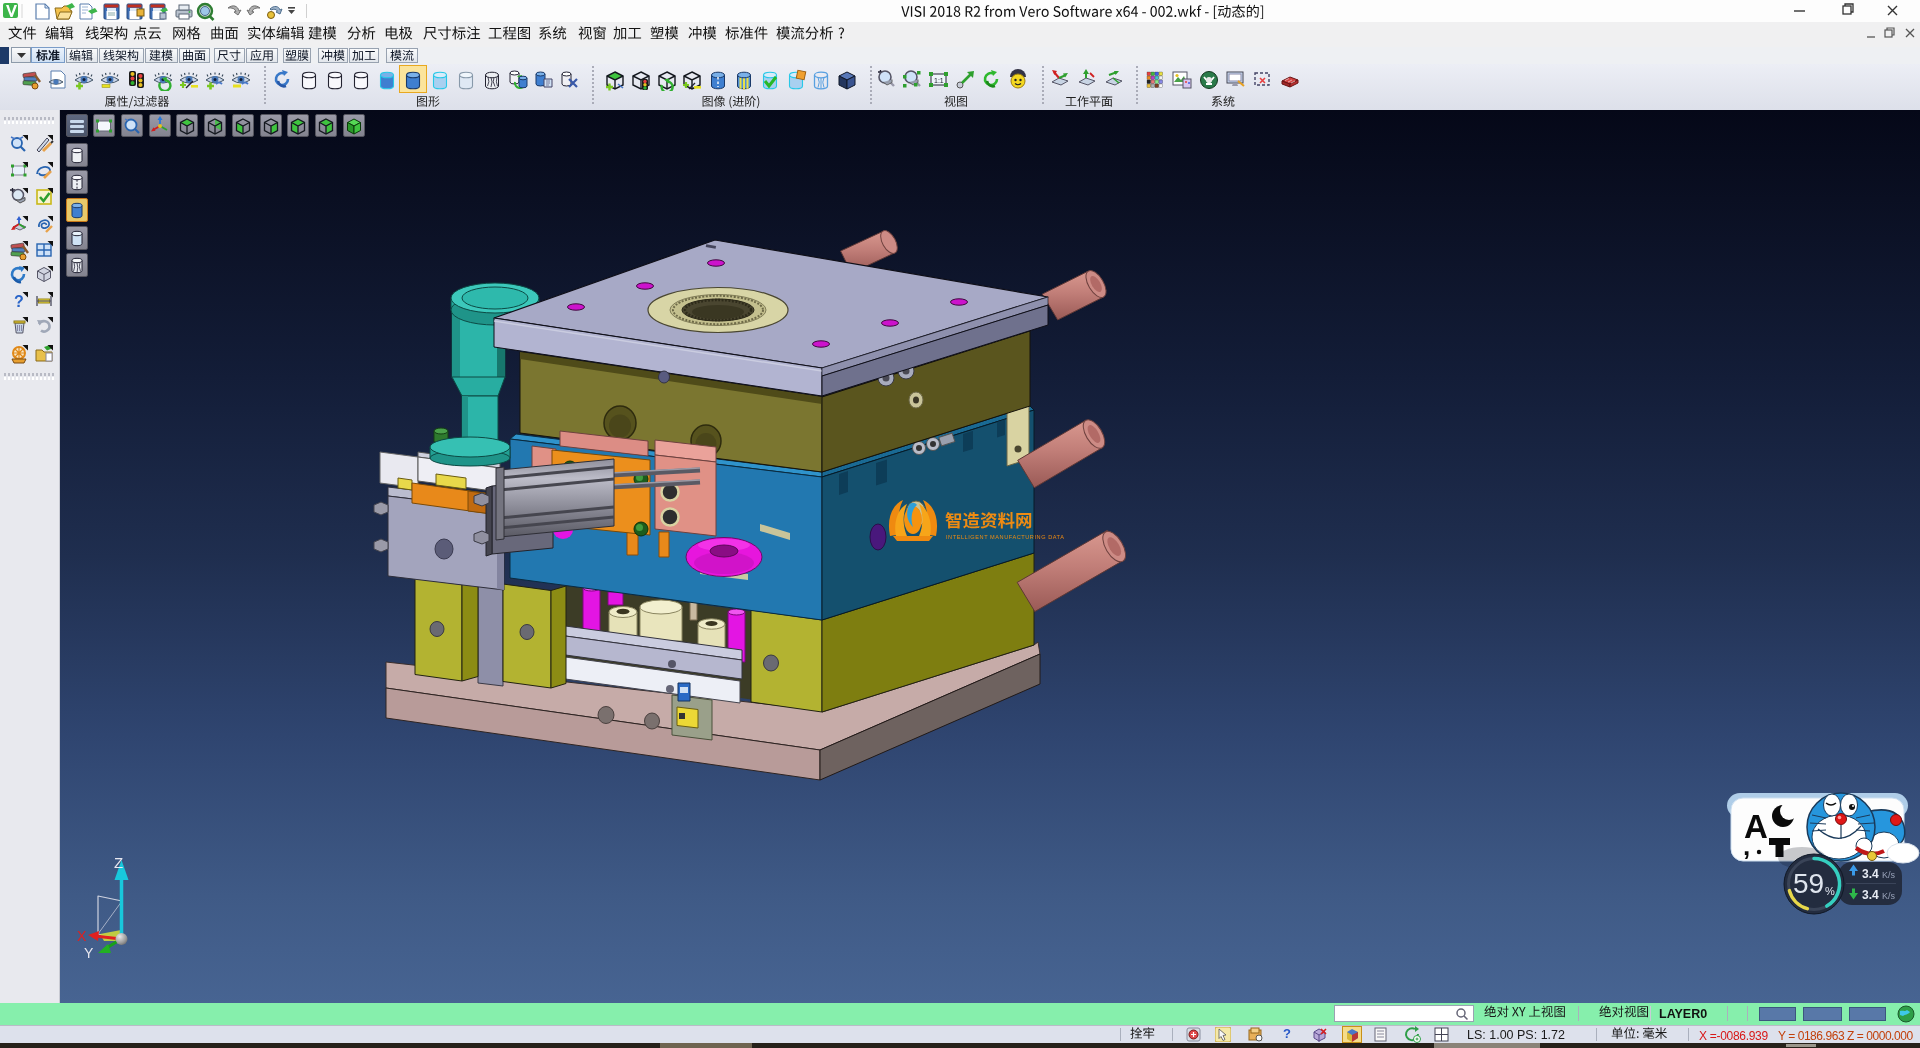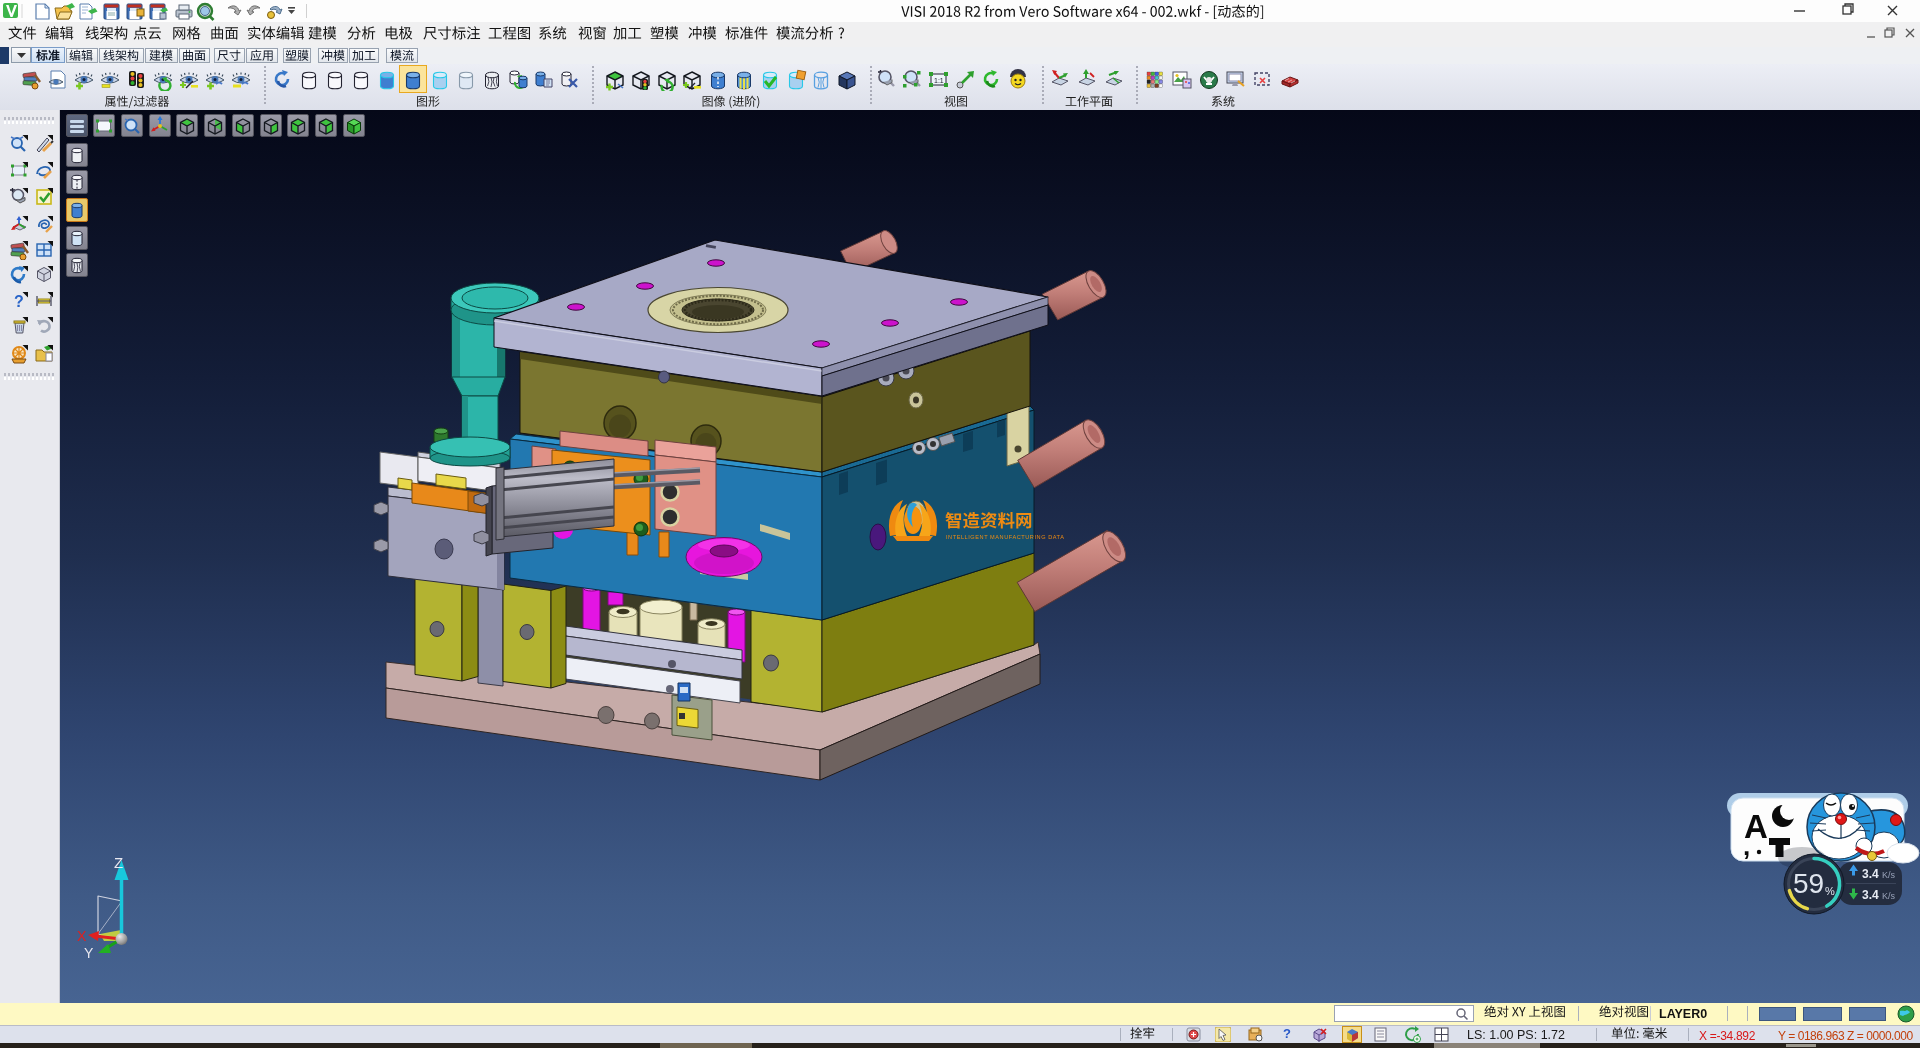--- a/index.html
+++ b/index.html
@@ -2,21 +2,21 @@
 <html><head><meta charset="utf-8"><style>
 *{margin:0;padding:0;box-sizing:border-box}
 html,body{width:1920px;height:1048px;overflow:hidden;background:#dfe3ee;font-family:"Liberation Sans",sans-serif}
 .abs{position:absolute}
 #titlebar{position:absolute;left:0;top:0;width:1920px;height:22px;background:#fdfdfd}
 #menubar{position:absolute;left:0;top:22px;width:1920px;height:25px;background:#f0f0f1}
 #tabrow{position:absolute;left:0;top:47px;width:1920px;height:17px;background:#eef0f3}
 #toolbar{position:absolute;left:0;top:64px;width:1920px;height:46px;background:linear-gradient(#eceef5,#dde0ea)}
 #lefttb{position:absolute;left:0;top:110px;width:60px;height:893px;background:#e8e9ee;border-right:1px solid #c8cad2}
 #viewport{position:absolute;left:60px;top:110px;width:1860px;height:893px;background:linear-gradient(180deg,#050818 0%,#0a0f22 10%,#131d38 30%,#1f2e4f 50%,#2f4570 70%,#3f5a86 88%,#476492 100%)}
-#statusA{position:absolute;left:0;top:1003px;width:1920px;height:22px;background:#fef9c3}
+#statusA{position:absolute;left:0;top:1003px;width:1920px;height:22px;background:#86efac}
 #statusB{position:absolute;left:0;top:1025px;width:1920px;height:18px;background:#dde1ec;border-top:1px solid #b9bcc7}
 #taskbar{position:absolute;left:0;top:1043px;width:1920px;height:5px;background:#26211a}
 .tbtn{position:absolute;width:22px;height:23px;background:linear-gradient(#9a9aa8,#83838f);border:1px solid #55555f;border-radius:2px}
 .sep{position:absolute;top:68px;width:2px;height:38px;background:repeating-linear-gradient(180deg,#aaacb8 0 2px,transparent 2px 4px)}
 svg{display:block}
 </style></head><body>
 
 <div id="titlebar">
 <svg class="abs" style="left:0;top:0" width="320" height="22" viewBox="0 0 320 22">
  <rect x="3" y="3" width="15" height="15" rx="2" fill="#3db54a"></rect>
@@ -990,21 +990,21 @@
       <circle cx="13" cy="13" r="3.5" fill="#fff" stroke="#2e9e48"></circle>
       <path d="M11.5 13h3M13 11.5v3" stroke="#2e9e48"></path>
     </svg>
 <svg class="abs" style="left:1434px;top:1px" width="16" height="15">
       <rect x="1" y="1" width="13" height="13" fill="#fff" stroke="#445"></rect>
       <path d="M7.5 1v13M1 7.5h13" stroke="#445"></path>
     </svg>
 <span class="abs" style="left:1467px;top:2px;font-size:12.5px;color:#1a1a1a">LS: 1.00 PS: 1.72</span>
 <div class="abs" style="left:1596px;top:2px;width:1px;height:13px;background:#aab0bd"></div>
 <div class="abs" style="left:1688px;top:2px;width:1px;height:13px;background:#aab0bd"></div>
-<span class="abs" style="left:1699px;top:2.5px;font-size:12px;letter-spacing:-0.3px;color:#d81818">X =-34.892</span>
+<span class="abs" style="left:1699px;top:2.5px;font-size:12px;letter-spacing:-0.3px;color:#d81818">X =-0086.939</span>
 <span class="abs" style="left:1778px;top:2.5px;font-size:12px;letter-spacing:-0.45px;color:#c2410c">Y = 0186.963 Z = 0000.000</span>
 </div>
 <div id="taskbar">
 <div class="abs" style="left:660px;top:0;width:92px;height:5px;background:#6e6450"></div>
 <div class="abs" style="left:1434px;top:0;width:106px;height:5px;background:#8a8378"></div>
 <div class="abs" style="left:1786px;top:1px;width:30px;height:3px;background:#b8b4a8;opacity:.8"></div>
 </div>
 
 <svg id="cjk" style="position:absolute;left:0;top:0;z-index:60;pointer-events:none" width="1920" height="1048" viewBox="0 0 1920 1048">
 <path transform="translate(901.3,16.7)" d="M3.3 0.0H4.9L8.2 -10.4H6.8L5.2 -4.8C4.8 -3.5 4.5 -2.6 4.1 -1.3H4.1C3.7 -2.6 3.4 -3.5 3.1 -4.8L1.4 -10.4H0.0Z M9.6 0.0H10.9V-10.4H9.6Z M16.6 0.2C18.8 0.2 20.2 -1.1 20.2 -2.8C20.2 -4.3 19.2 -5.0 18.0 -5.6L16.6 -6.2C15.7 -6.5 14.8 -6.9 14.8 -7.9C14.8 -8.9 15.6 -9.4 16.8 -9.4C17.7 -9.4 18.5 -9.1 19.1 -8.5L19.8 -9.3C19.1 -10.1 18.0 -10.6 16.8 -10.6C14.9 -10.6 13.5 -9.4 13.5 -7.8C13.5 -6.3 14.6 -5.6 15.6 -5.2L17.1 -4.5C18.1 -4.1 18.8 -3.7 18.8 -2.7C18.8 -1.6 18.0 -1.0 16.7 -1.0C15.6 -1.0 14.5 -1.5 13.8 -2.3L13.0 -1.3C13.9 -0.4 15.2 0.2 16.6 0.2Z M22.2 0.0H23.5V-10.4H22.2Z M28.8 0.0H35.3V-1.1H32.4C31.9 -1.1 31.3 -1.1 30.7 -1.0C33.2 -3.3 34.8 -5.5 34.8 -7.5C34.8 -9.4 33.6 -10.6 31.8 -10.6C30.4 -10.6 29.5 -10.0 28.7 -9.1L29.5 -8.3C30.0 -9.0 30.8 -9.5 31.6 -9.5C32.9 -9.5 33.5 -8.7 33.5 -7.5C33.5 -5.7 32.0 -3.6 28.8 -0.8Z M40.0 0.2C41.9 0.2 43.2 -1.6 43.2 -5.2C43.2 -8.8 41.9 -10.6 40.0 -10.6C38.0 -10.6 36.7 -8.8 36.7 -5.2C36.7 -1.6 38.0 0.2 40.0 0.2ZM40.0 -0.9C38.8 -0.9 38.0 -2.2 38.0 -5.2C38.0 -8.3 38.8 -9.6 40.0 -9.6C41.1 -9.6 41.9 -8.3 41.9 -5.2C41.9 -2.2 41.1 -0.9 40.0 -0.9Z M45.1 0.0H50.9V-1.1H48.8V-10.4H47.8C47.2 -10.1 46.5 -9.8 45.6 -9.7V-8.8H47.5V-1.1H45.1Z M55.7 0.2C57.7 0.2 59.0 -1.0 59.0 -2.5C59.0 -3.9 58.2 -4.7 57.3 -5.2V-5.3C57.9 -5.8 58.6 -6.7 58.6 -7.8C58.6 -9.4 57.6 -10.6 55.8 -10.6C54.2 -10.6 52.9 -9.5 52.9 -7.9C52.9 -6.8 53.6 -6.0 54.3 -5.5V-5.5C53.4 -5.0 52.4 -4.0 52.4 -2.6C52.4 -1.0 53.8 0.2 55.7 0.2ZM56.5 -5.7C55.2 -6.1 54.1 -6.7 54.1 -7.9C54.1 -8.9 54.8 -9.6 55.8 -9.6C56.9 -9.6 57.5 -8.8 57.5 -7.8C57.5 -7.0 57.2 -6.3 56.5 -5.7ZM55.8 -0.8C54.5 -0.8 53.6 -1.6 53.6 -2.7C53.6 -3.7 54.2 -4.5 55.0 -5.1C56.5 -4.5 57.8 -3.9 57.8 -2.5C57.8 -1.5 57.0 -0.8 55.8 -0.8Z M65.6 -5.5V-9.3H67.3C69.0 -9.3 69.8 -8.9 69.8 -7.5C69.8 -6.1 69.0 -5.5 67.3 -5.5ZM70.0 0.0H71.5L68.8 -4.6C70.2 -4.9 71.2 -5.9 71.2 -7.5C71.2 -9.7 69.6 -10.4 67.5 -10.4H64.3V0.0H65.6V-4.4H67.4Z M72.5 0.0H79.0V-1.1H76.1C75.6 -1.1 75.0 -1.1 74.4 -1.0C76.9 -3.3 78.5 -5.5 78.5 -7.5C78.5 -9.4 77.3 -10.6 75.5 -10.6C74.2 -10.6 73.3 -10.0 72.4 -9.1L73.2 -8.3C73.8 -9.0 74.5 -9.5 75.3 -9.5C76.6 -9.5 77.2 -8.7 77.2 -7.5C77.2 -5.7 75.7 -3.6 72.5 -0.8Z M83.4 -6.7H84.4V0.0H85.7V-6.7H87.4V-7.7H85.7V-8.9C85.7 -9.9 86.1 -10.5 86.8 -10.5C87.1 -10.5 87.4 -10.4 87.7 -10.2L88.0 -11.2C87.6 -11.4 87.2 -11.5 86.7 -11.5C85.1 -11.5 84.4 -10.5 84.4 -8.9V-7.7L83.4 -7.6Z M88.8 0.0H90.1V-5.0C90.7 -6.3 91.4 -6.7 92.1 -6.7C92.4 -6.7 92.6 -6.7 92.8 -6.6L93.1 -7.7C92.8 -7.9 92.6 -7.9 92.2 -7.9C91.4 -7.9 90.6 -7.3 90.1 -6.3H90.0L89.9 -7.7H88.8Z M97.3 0.2C99.2 0.2 100.9 -1.3 100.9 -3.8C100.9 -6.4 99.2 -7.9 97.3 -7.9C95.5 -7.9 93.8 -6.4 93.8 -3.8C93.8 -1.3 95.5 0.2 97.3 0.2ZM97.3 -0.9C96.0 -0.9 95.1 -2.1 95.1 -3.8C95.1 -5.6 96.0 -6.8 97.3 -6.8C98.7 -6.8 99.6 -5.6 99.6 -3.8C99.6 -2.1 98.7 -0.9 97.3 -0.9Z M102.9 0.0H104.3V-5.6C105.0 -6.4 105.6 -6.8 106.2 -6.8C107.2 -6.8 107.6 -6.2 107.6 -4.7V0.0H108.9V-5.6C109.6 -6.4 110.3 -6.8 110.9 -6.8C111.8 -6.8 112.3 -6.2 112.3 -4.7V0.0H113.6V-4.9C113.6 -6.8 112.8 -7.9 111.3 -7.9C110.3 -7.9 109.5 -7.3 108.7 -6.4C108.4 -7.3 107.8 -7.9 106.6 -7.9C105.6 -7.9 104.9 -7.3 104.2 -6.6H104.1L104.0 -7.7H102.9Z M121.3 0.0H122.8L126.1 -10.4H124.8L123.1 -4.8C122.8 -3.5 122.5 -2.6 122.1 -1.3H122.1C121.7 -2.6 121.4 -3.5 121.1 -4.8L119.4 -10.4H118.0Z M130.6 0.2C131.6 0.2 132.4 -0.2 133.1 -0.6L132.6 -1.5C132.1 -1.1 131.5 -0.9 130.7 -0.9C129.2 -0.9 128.2 -1.9 128.2 -3.5H133.4C133.4 -3.7 133.4 -4.0 133.4 -4.3C133.4 -6.5 132.3 -7.9 130.3 -7.9C128.6 -7.9 126.9 -6.4 126.9 -3.8C126.9 -1.3 128.5 0.2 130.6 0.2ZM128.1 -4.5C128.3 -6.0 129.3 -6.9 130.4 -6.9C131.6 -6.9 132.3 -6.0 132.3 -4.5Z M135.3 0.0H136.6V-5.0C137.1 -6.3 137.9 -6.7 138.5 -6.7C138.9 -6.7 139.0 -6.7 139.3 -6.6L139.5 -7.7C139.3 -7.9 139.1 -7.9 138.7 -7.9C137.9 -7.9 137.1 -7.3 136.5 -6.3H136.5L136.4 -7.7H135.3Z M143.8 0.2C145.7 0.2 147.4 -1.3 147.4 -3.8C147.4 -6.4 145.7 -7.9 143.8 -7.9C141.9 -7.9 140.3 -6.4 140.3 -3.8C140.3 -1.3 141.9 0.2 143.8 0.2ZM143.8 -0.9C142.5 -0.9 141.6 -2.1 141.6 -3.8C141.6 -5.6 142.5 -6.8 143.8 -6.8C145.2 -6.8 146.1 -5.6 146.1 -3.8C146.1 -2.1 145.2 -0.9 143.8 -0.9Z M155.6 0.2C157.8 0.2 159.2 -1.1 159.2 -2.8C159.2 -4.3 158.2 -5.0 157.0 -5.6L155.5 -6.2C154.7 -6.5 153.8 -6.9 153.8 -7.9C153.8 -8.9 154.6 -9.4 155.7 -9.4C156.7 -9.4 157.5 -9.1 158.1 -8.5L158.8 -9.3C158.1 -10.1 157.0 -10.6 155.7 -10.6C153.9 -10.6 152.5 -9.4 152.5 -7.8C152.5 -6.3 153.6 -5.6 154.6 -5.2L156.1 -4.5C157.1 -4.1 157.8 -3.7 157.8 -2.7C157.8 -1.6 157.0 -1.0 155.6 -1.0C154.6 -1.0 153.5 -1.5 152.8 -2.3L152.0 -1.3C152.9 -0.4 154.1 0.2 155.6 0.2Z M164.1 0.2C166.0 0.2 167.6 -1.3 167.6 -3.8C167.6 -6.4 166.0 -7.9 164.1 -7.9C162.2 -7.9 160.5 -6.4 160.5 -3.8C160.5 -1.3 162.2 0.2 164.1 0.2ZM164.1 -0.9C162.7 -0.9 161.8 -2.1 161.8 -3.8C161.8 -5.6 162.7 -6.8 164.1 -6.8C165.4 -6.8 166.3 -5.6 166.3 -3.8C166.3 -2.1 165.4 -0.9 164.1 -0.9Z M168.8 -6.7H169.9V0.0H171.2V-6.7H172.8V-7.7H171.2V-8.9C171.2 -9.9 171.5 -10.5 172.3 -10.5C172.5 -10.5 172.9 -10.4 173.1 -10.2L173.4 -11.2C173.1 -11.4 172.6 -11.5 172.1 -11.5C170.6 -11.5 169.9 -10.5 169.9 -8.9V-7.7L168.8 -7.6Z M176.7 0.2C177.2 0.2 177.7 0.0 178.1 -0.1L177.9 -1.1C177.6 -1.0 177.3 -0.9 177.0 -0.9C176.1 -0.9 175.8 -1.4 175.8 -2.3V-6.7H177.9V-7.7H175.8V-9.9H174.7L174.6 -7.7L173.4 -7.6V-6.7H174.5V-2.4C174.5 -0.8 175.1 0.2 176.7 0.2Z M180.9 0.0H182.4L183.5 -4.1C183.7 -4.9 183.8 -5.6 184.0 -6.4H184.1C184.2 -5.6 184.4 -4.9 184.6 -4.2L185.7 0.0H187.3L189.4 -7.7H188.1L187.0 -3.3C186.8 -2.5 186.7 -1.8 186.5 -1.1H186.4C186.3 -1.8 186.1 -2.5 185.9 -3.3L184.7 -7.7H183.4L182.2 -3.3C182.0 -2.5 181.9 -1.8 181.7 -1.1H181.6C181.5 -1.8 181.3 -2.5 181.2 -3.3L180.0 -7.7H178.7Z M192.8 0.2C193.8 0.2 194.6 -0.3 195.4 -0.9H195.4L195.5 0.0H196.6V-4.7C196.6 -6.7 195.8 -7.9 193.9 -7.9C192.7 -7.9 191.6 -7.4 190.9 -6.9L191.4 -6.0C192.0 -6.4 192.8 -6.8 193.7 -6.8C195.0 -6.8 195.3 -5.9 195.3 -4.9C192.0 -4.5 190.6 -3.7 190.6 -2.0C190.6 -0.6 191.5 0.2 192.8 0.2ZM193.2 -0.9C192.4 -0.9 191.8 -1.2 191.8 -2.1C191.8 -3.1 192.7 -3.7 195.3 -4.0V-1.9C194.5 -1.2 193.9 -0.9 193.2 -0.9Z M199.0 0.0H200.3V-5.0C200.8 -6.3 201.6 -6.7 202.3 -6.7C202.6 -6.7 202.8 -6.7 203.0 -6.6L203.3 -7.7C203.0 -7.9 202.8 -7.9 202.4 -7.9C201.6 -7.9 200.8 -7.3 200.2 -6.3H200.2L200.1 -7.7H199.0Z M207.7 0.2C208.7 0.2 209.5 -0.2 210.2 -0.6L209.7 -1.5C209.2 -1.1 208.6 -0.9 207.8 -0.9C206.3 -0.9 205.3 -1.9 205.2 -3.5H210.4C210.5 -3.7 210.5 -4.0 210.5 -4.3C210.5 -6.5 209.4 -7.9 207.4 -7.9C205.7 -7.9 204.0 -6.4 204.0 -3.8C204.0 -1.3 205.6 0.2 207.7 0.2ZM205.2 -4.5C205.4 -6.0 206.4 -6.9 207.4 -6.9C208.7 -6.9 209.4 -6.0 209.4 -4.5Z M214.5 0.0H215.9L216.9 -1.8C217.2 -2.3 217.4 -2.7 217.7 -3.2H217.7C218.0 -2.7 218.3 -2.3 218.6 -1.8L219.7 0.0H221.1L218.6 -3.9L220.9 -7.7H219.6L218.6 -6.0C218.4 -5.6 218.2 -5.2 218.0 -4.7H217.9C217.6 -5.2 217.4 -5.6 217.1 -6.0L216.1 -7.7H214.7L217.0 -4.0Z M225.6 0.2C227.2 0.2 228.6 -1.2 228.6 -3.2C228.6 -5.4 227.5 -6.5 225.7 -6.5C224.9 -6.5 224.0 -6.0 223.4 -5.2C223.4 -8.4 224.6 -9.5 226.0 -9.5C226.7 -9.5 227.3 -9.2 227.7 -8.7L228.4 -9.5C227.9 -10.2 227.1 -10.6 226.0 -10.6C224.0 -10.6 222.1 -9.0 222.1 -5.0C222.1 -1.5 223.6 0.2 225.6 0.2ZM223.4 -4.2C224.1 -5.1 224.9 -5.5 225.5 -5.5C226.8 -5.5 227.4 -4.6 227.4 -3.2C227.4 -1.8 226.6 -0.8 225.6 -0.8C224.3 -0.8 223.5 -2.0 223.4 -4.2Z M234.1 0.0H235.3V-2.9H236.7V-3.9H235.3V-10.4H233.8L229.5 -3.7V-2.9H234.1ZM234.1 -3.9H230.9L233.2 -7.5C233.5 -8.0 233.8 -8.5 234.1 -9.0H234.1C234.1 -8.5 234.1 -7.6 234.1 -7.1Z M240.9 -3.5H244.6V-4.5H240.9Z M252.3 0.2C254.3 0.2 255.6 -1.6 255.6 -5.2C255.6 -8.8 254.3 -10.6 252.3 -10.6C250.4 -10.6 249.1 -8.8 249.1 -5.2C249.1 -1.6 250.4 0.2 252.3 0.2ZM252.3 -0.9C251.2 -0.9 250.4 -2.2 250.4 -5.2C250.4 -8.3 251.2 -9.6 252.3 -9.6C253.5 -9.6 254.3 -8.3 254.3 -5.2C254.3 -2.2 253.5 -0.9 252.3 -0.9Z M260.2 0.2C262.2 0.2 263.5 -1.6 263.5 -5.2C263.5 -8.8 262.2 -10.6 260.2 -10.6C258.2 -10.6 257.0 -8.8 257.0 -5.2C257.0 -1.6 258.2 0.2 260.2 0.2ZM260.2 -0.9C259.1 -0.9 258.2 -2.2 258.2 -5.2C258.2 -8.3 259.1 -9.6 260.2 -9.6C261.4 -9.6 262.2 -8.3 262.2 -5.2C262.2 -2.2 261.4 -0.9 260.2 -0.9Z M264.8 0.0H271.3V-1.1H268.5C267.9 -1.1 267.3 -1.1 266.7 -1.0C269.2 -3.3 270.8 -5.5 270.8 -7.5C270.8 -9.4 269.7 -10.6 267.8 -10.6C266.5 -10.6 265.6 -10.0 264.7 -9.1L265.5 -8.3C266.1 -9.0 266.8 -9.5 267.6 -9.5C268.9 -9.5 269.6 -8.7 269.6 -7.5C269.6 -5.7 268.1 -3.6 264.8 -0.8Z M274.0 0.2C274.5 0.2 275.0 -0.2 275.0 -0.8C275.0 -1.4 274.5 -1.8 274.0 -1.8C273.5 -1.8 273.1 -1.4 273.1 -0.8C273.1 -0.2 273.5 0.2 274.0 0.2Z M278.5 0.0H280.0L281.1 -4.1C281.3 -4.9 281.5 -5.6 281.6 -6.4H281.7C281.9 -5.6 282.0 -4.9 282.2 -4.2L283.3 0.0H284.9L287.0 -7.7H285.8L284.6 -3.3C284.5 -2.5 284.3 -1.8 284.2 -1.1H284.1C283.9 -1.8 283.7 -2.5 283.6 -3.3L282.4 -7.7H281.1L279.9 -3.3C279.7 -2.5 279.5 -1.8 279.4 -1.1H279.3C279.1 -1.8 279.0 -2.5 278.8 -3.3L277.7 -7.7H276.4Z M288.7 0.0H290.0V-2.0L291.4 -3.7L293.7 0.0H295.1L292.2 -4.6L294.7 -7.7H293.3L290.0 -3.6H290.0V-11.3H288.7Z M295.7 -6.7H296.7V0.0H298.0V-6.7H299.7V-7.7H298.0V-8.9C298.0 -9.9 298.4 -10.5 299.1 -10.5C299.4 -10.5 299.7 -10.4 300.0 -10.2L300.3 -11.2C299.9 -11.4 299.5 -11.5 299.0 -11.5C297.4 -11.5 296.7 -10.5 296.7 -8.9V-7.7L295.7 -7.6Z M303.7 -3.5H307.3V-4.5H303.7Z M312.6 2.4H315.4V1.7H313.6V-10.5H315.4V-11.2H312.6Z M317.2 -10.8V-9.8H322.7V-10.8ZM325.2 -11.7C325.2 -10.7 325.2 -9.7 325.2 -8.6H323.1V-7.6H325.1C324.9 -4.4 324.4 -1.4 322.4 0.4C322.7 0.5 323.1 0.9 323.3 1.1C325.4 -0.9 326.0 -4.1 326.2 -7.6H328.3C328.1 -2.6 327.9 -0.7 327.6 -0.3C327.4 -0.1 327.3 -0.1 327.0 -0.1C326.7 -0.1 325.9 -0.1 325.2 -0.1C325.3 0.2 325.4 0.6 325.5 0.9C326.2 1.0 327.0 1.0 327.5 0.9C327.9 0.9 328.2 0.8 328.5 0.4C329.0 -0.2 329.1 -2.3 329.3 -8.1C329.3 -8.3 329.3 -8.6 329.3 -8.6H326.2C326.2 -9.7 326.2 -10.7 326.2 -11.7ZM317.2 -0.6 317.2 -0.6V-0.6C317.5 -0.8 318.0 -1.0 322.0 -1.9L322.3 -0.9L323.2 -1.2C322.9 -2.2 322.3 -3.9 321.7 -5.2L320.9 -4.9C321.1 -4.3 321.4 -3.5 321.7 -2.8L318.3 -2.0C318.9 -3.3 319.4 -4.9 319.8 -6.4H322.9V-7.4H316.7V-6.4H318.7C318.3 -4.7 317.7 -3.1 317.5 -2.6C317.3 -2.1 317.1 -1.7 316.8 -1.6C317.0 -1.3 317.1 -0.8 317.2 -0.6Z M335.5 -5.8C336.4 -5.3 337.4 -4.6 337.8 -4.1L338.8 -4.7C338.3 -5.2 337.3 -5.9 336.4 -6.4ZM334.0 -3.4V-0.6C334.0 0.5 334.4 0.8 336.0 0.8C336.4 0.8 339.0 0.8 339.4 0.8C340.7 0.8 341.1 0.4 341.2 -1.4C340.9 -1.5 340.5 -1.6 340.2 -1.8C340.1 -0.4 340.0 -0.1 339.3 -0.1C338.7 -0.1 336.5 -0.1 336.1 -0.1C335.2 -0.1 335.0 -0.2 335.0 -0.6V-3.4ZM335.9 -3.8C336.8 -3.0 337.7 -2.0 338.2 -1.3L339.1 -1.9C338.6 -2.5 337.6 -3.5 336.8 -4.2ZM340.8 -3.3C341.5 -2.1 342.2 -0.5 342.4 0.5L343.5 0.1C343.2 -0.9 342.4 -2.5 341.7 -3.6ZM332.3 -3.4C332.0 -2.3 331.5 -0.8 330.9 0.1L331.9 0.6C332.5 -0.4 332.9 -1.9 333.3 -3.1ZM336.7 -12.0C336.7 -11.3 336.6 -10.6 336.4 -9.9H330.9V-8.9H336.1C335.5 -7.1 334.1 -5.6 330.8 -4.7C331.0 -4.5 331.3 -4.1 331.4 -3.8C335.0 -4.8 336.6 -6.7 337.3 -8.9C338.3 -6.4 340.2 -4.7 343.0 -3.9C343.2 -4.2 343.5 -4.6 343.7 -4.9C341.2 -5.5 339.4 -6.9 338.4 -8.9H343.6V-9.9H337.5C337.7 -10.6 337.8 -11.3 337.8 -12.0Z M352.2 -6.0C352.9 -5.0 353.9 -3.5 354.3 -2.7L355.2 -3.3C354.8 -4.1 353.8 -5.5 353.0 -6.5ZM347.7 -12.0C347.6 -11.3 347.4 -10.3 347.1 -9.6H345.6V0.8H346.5V-0.4H350.5V-9.6H348.1C348.4 -10.3 348.6 -11.0 348.9 -11.8ZM346.5 -8.7H349.5V-5.7H346.5ZM346.5 -1.3V-4.8H349.5V-1.3ZM352.8 -12.0C352.4 -10.0 351.6 -8.1 350.6 -6.8C350.9 -6.7 351.3 -6.4 351.5 -6.2C352.0 -6.9 352.4 -7.7 352.8 -8.7H356.5C356.3 -3.0 356.1 -0.8 355.6 -0.3C355.5 -0.1 355.3 -0.1 355.0 -0.1C354.7 -0.1 353.8 -0.1 352.9 -0.2C353.1 0.1 353.2 0.5 353.3 0.8C354.0 0.9 354.9 0.9 355.4 0.9C355.9 0.8 356.2 0.7 356.5 0.3C357.1 -0.4 357.3 -2.6 357.5 -9.1C357.5 -9.3 357.5 -9.7 357.5 -9.7H353.2C353.5 -10.4 353.7 -11.1 353.8 -11.8Z M359.0 2.4H361.8V-11.2H359.0V-10.5H360.9V1.7H359.0Z" fill="#111111"></path>

